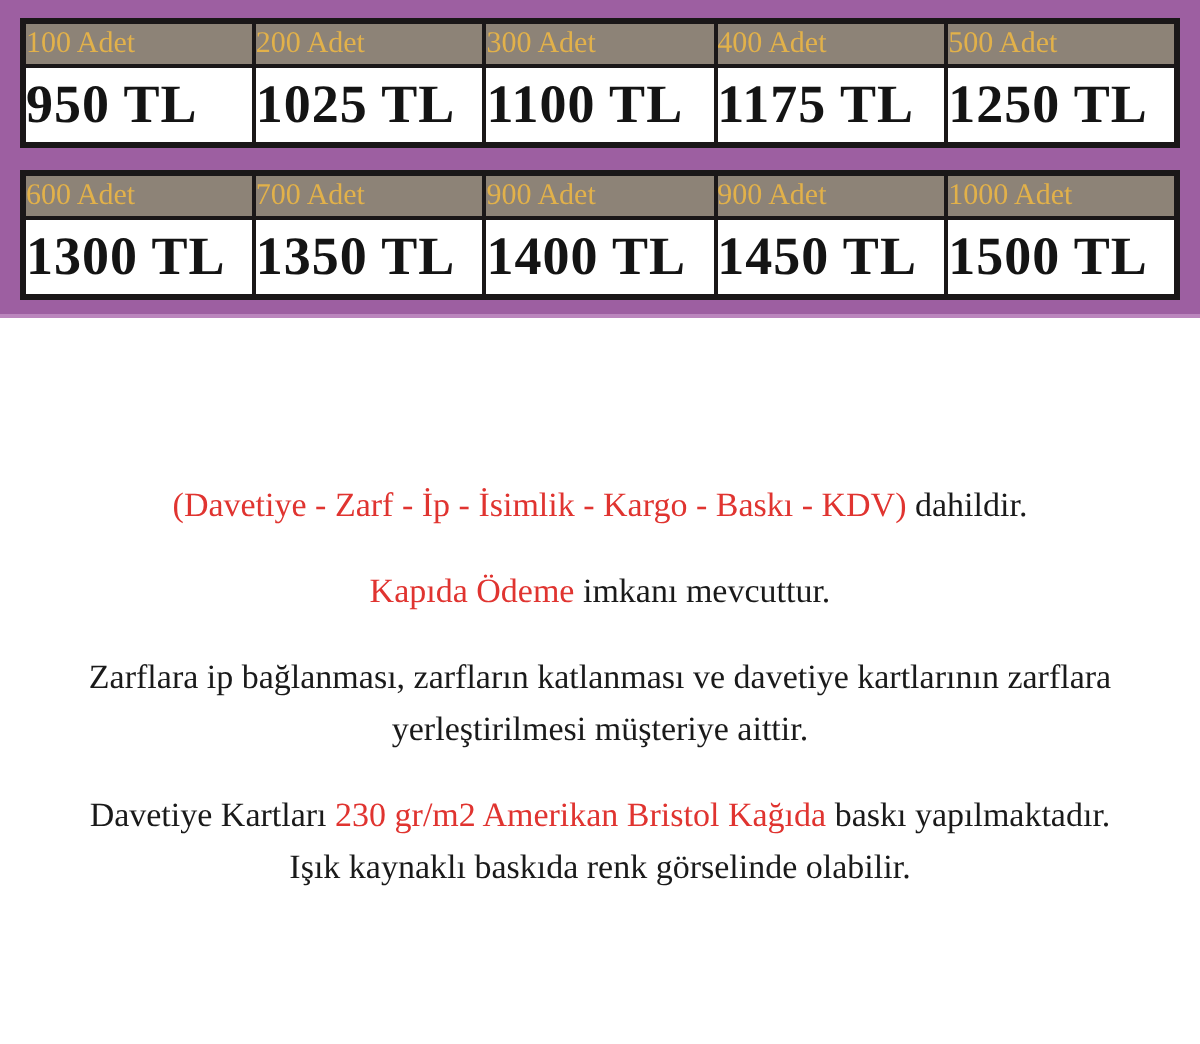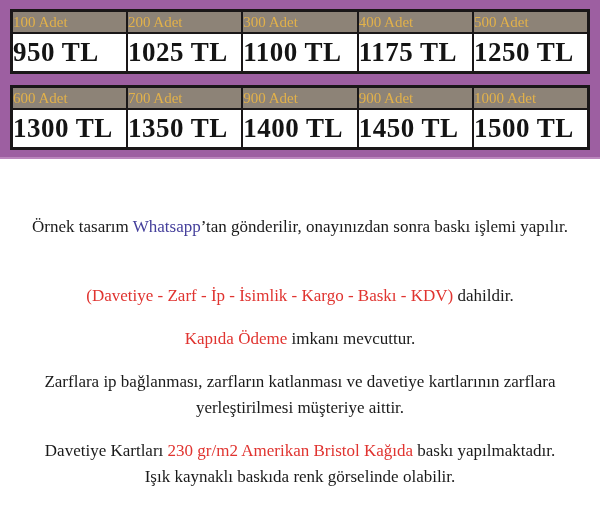--- a/index.html
+++ b/index.html
@@ -108,23 +108,20 @@
       <td>1450 TL</td>
       <td>1500 TL</td>
     </tr>
   </tbody>
     </table>
 
 </div>
 
 <div class="notes">
 
-  <p>
-    <span>Örnek tasarım </span><span class="brand">Whatsapp</span><span>’tan gönderilir, onayınızdan sonra baskı işlemi yapılır.</span>
-  </p>
 
   <p>
     <br>
     <span class="red">(Davetiye - Zarf - İp - İsimlik - Kargo - Baskı - KDV)</span><span> dahildir.</span>
   </p>
 
   <p>
     <span class="red">Kapıda Ödeme</span><span> imkanı mevcuttur.</span>
   </p>
 

